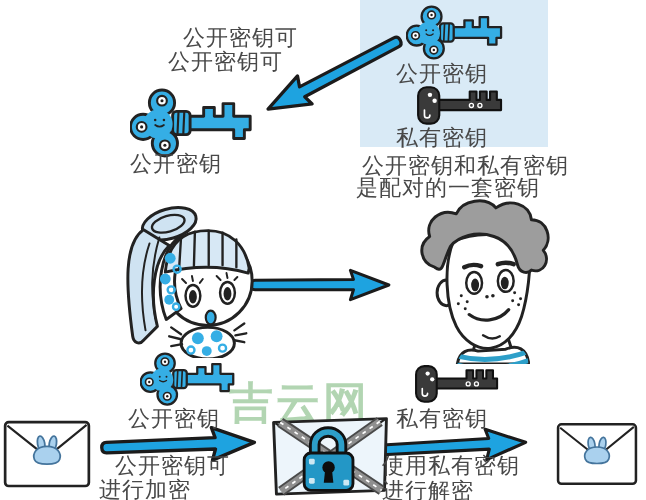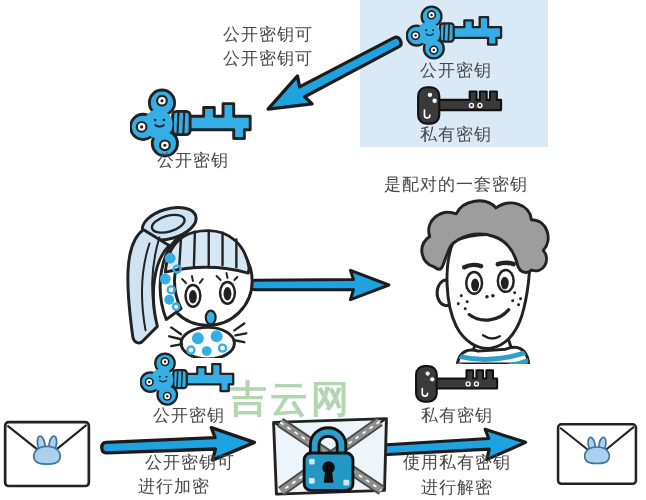--- a/index.html
+++ b/index.html
@@ -1,24 +1,24 @@
 <!DOCTYPE html>
 <html style="--arrow: #1ea3e0; --key-blue: #35aee5; --key-black: #3a3a3a; --panel-bg: #d9eaf6; --light-blue: #cfe3f2; --text: #484848; --watermark: #9fcb9f;"><head>
 <meta charset="utf-8">
 <style>
   html,body{margin:0;padding:0;background:#fff;}
   .canvas{position:relative;width:646px;height:500px;background:#fff;overflow:hidden;
           font-family:"Liberation Sans","DejaVu Sans",sans-serif;}
   .panel{position:absolute;left:360px;top:0;width:188px;height:147px;
          background:var(--panel-bg,#d9eaf6);z-index:1;}
-  .lbl{position:absolute;color:var(--text,#484848);font-size:17px;line-height:1.25;
-       text-align:center;letter-spacing:1px;z-index:4;white-space:nowrap;}
+  .lbl{position:absolute;color:var(--text,#484848);font-size:22px;line-height:1.25;
+       text-align:left;letter-spacing:1px;z-index:4;white-space:nowrap;}
   .icon{position:absolute;z-index:3;}
   .arrow{position:absolute;z-index:2;}
-  .watermark{position:absolute;left:229px;top:374px;font-size:38px;font-weight:700;
+  .watermark{position:absolute;left:229px;top:374px;font-size:44px;font-weight:700;
              color:var(--watermark,#9fcb9f);opacity:.8;letter-spacing:3px;z-index:2;}
 </style>
 </head>
 <body>
 
 <svg width="0" height="0" style="position:absolute" aria-hidden="true">
 <defs>
   <symbol id="blue-key" viewBox="0 0 130 72">
     <g stroke="#222" stroke-width="3" stroke-linejoin="round" stroke-linecap="round">
       <path fill="#35aee5" d="M60 29 L76 29 L76 20 L87 20 L87 29 L96 29 L96 16 L107 16 L107 29 L124 29 L124 43 L118 43 L118 52 L107 52 L107 43 L60 43 Z"></path>
@@ -168,20 +168,21 @@
 
   <div class="panel"></div>
   <svg class="icon" style="left:406px;top:5px;width:100px;height:55px">
       <use href="#blue-key"></use>
     </svg>
   <div class="lbl" style="left:396px;top:60px;width:120px">公开密钥</div>
   <svg class="icon" style="left:415px;top:83px;width:90px;height:44px">
       <use href="#black-key"></use>
     </svg>
   <div class="lbl" style="left:396px;top:124px;width:120px">私有密钥</div>
+  <div class="lbl" style="left:362px;top:152px;width:200px">公开密钥和私有密钥</div>
   <div class="lbl" style="left:356px;top:174px;width:200px">是配对的一套密钥</div>
 
   <div class="lbl" style="left:183px;top:24px;width:170px">公开密钥可</div>
   <div class="lbl" style="left:168px;top:48px;width:200px">公开密钥可</div>
   <svg class="arrow" style="left:239px;top:55px;width:187px;height:41px;transform:rotate(152.5deg)">
       <use href="#arrow-right"></use>
     </svg>
   <svg class="icon" style="left:130px;top:88px;width:126px;height:70px">
       <use href="#blue-key"></use>
     </svg>

